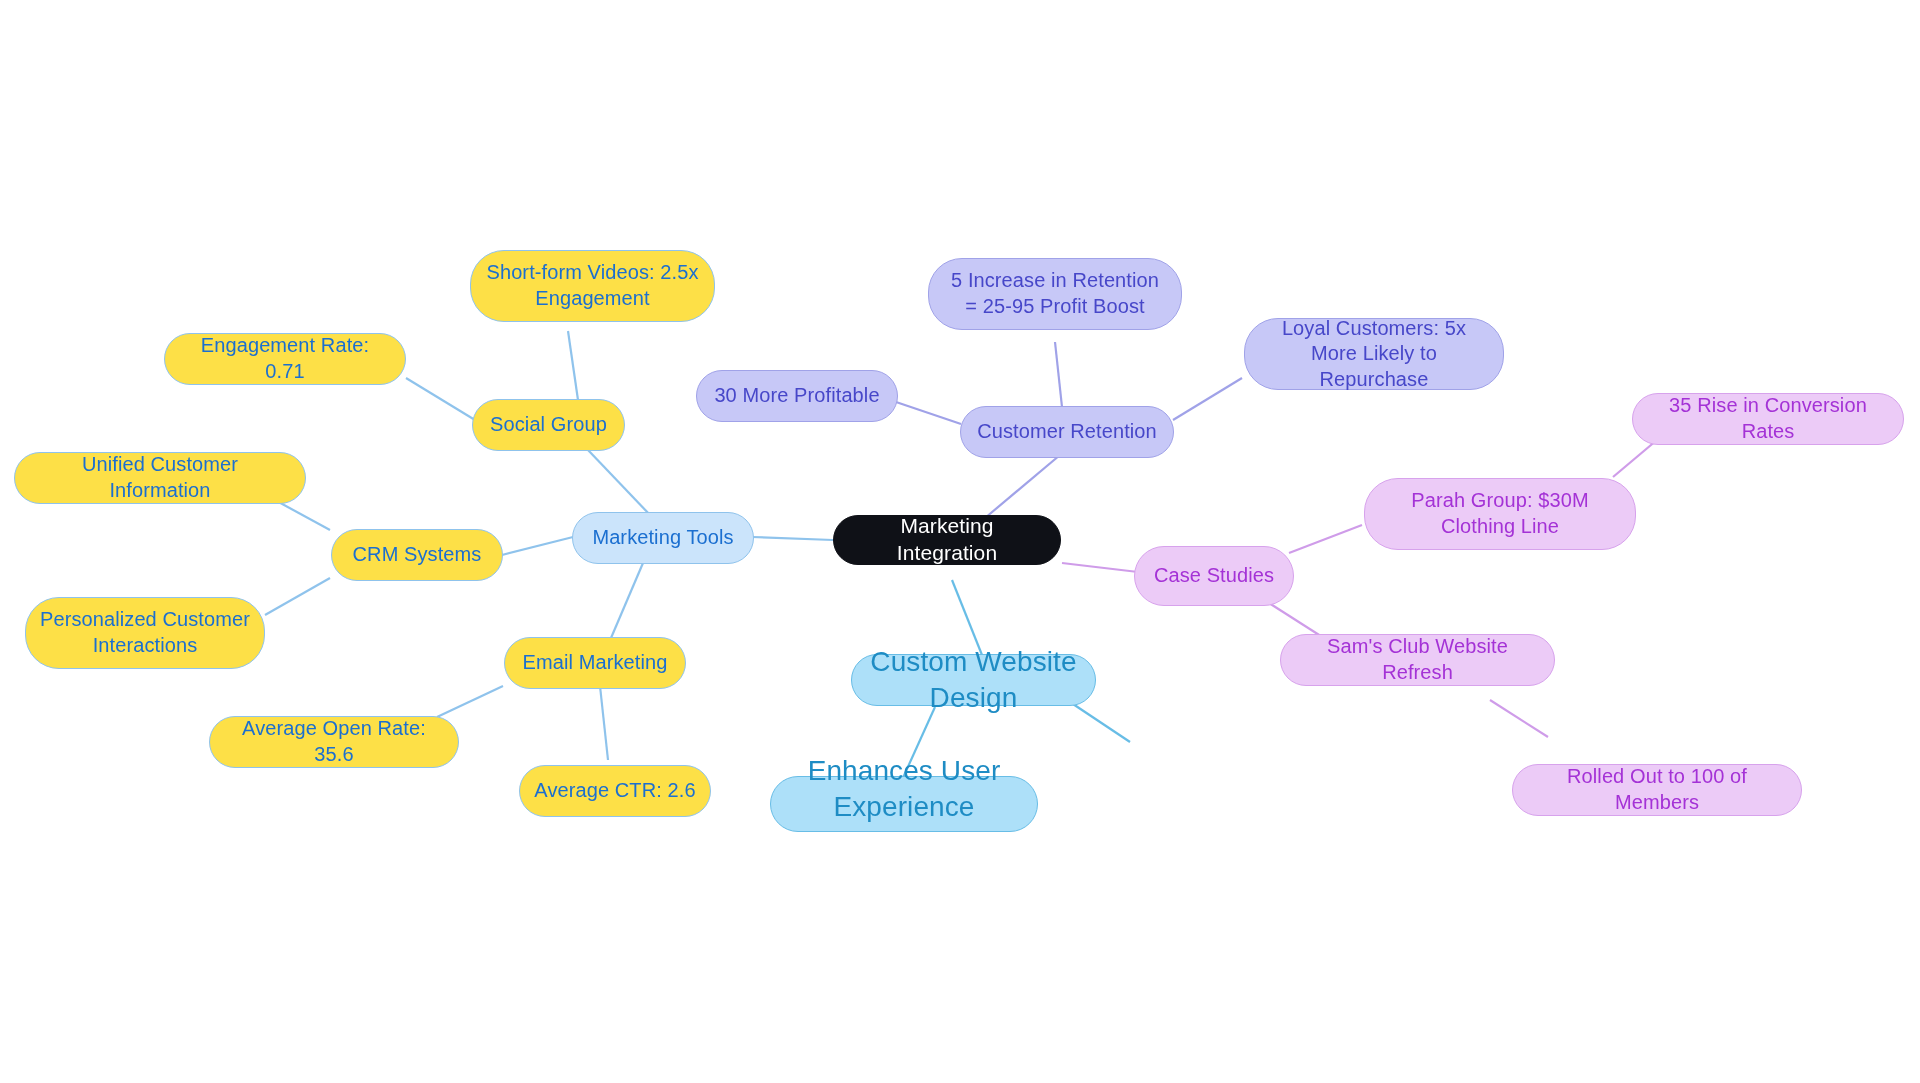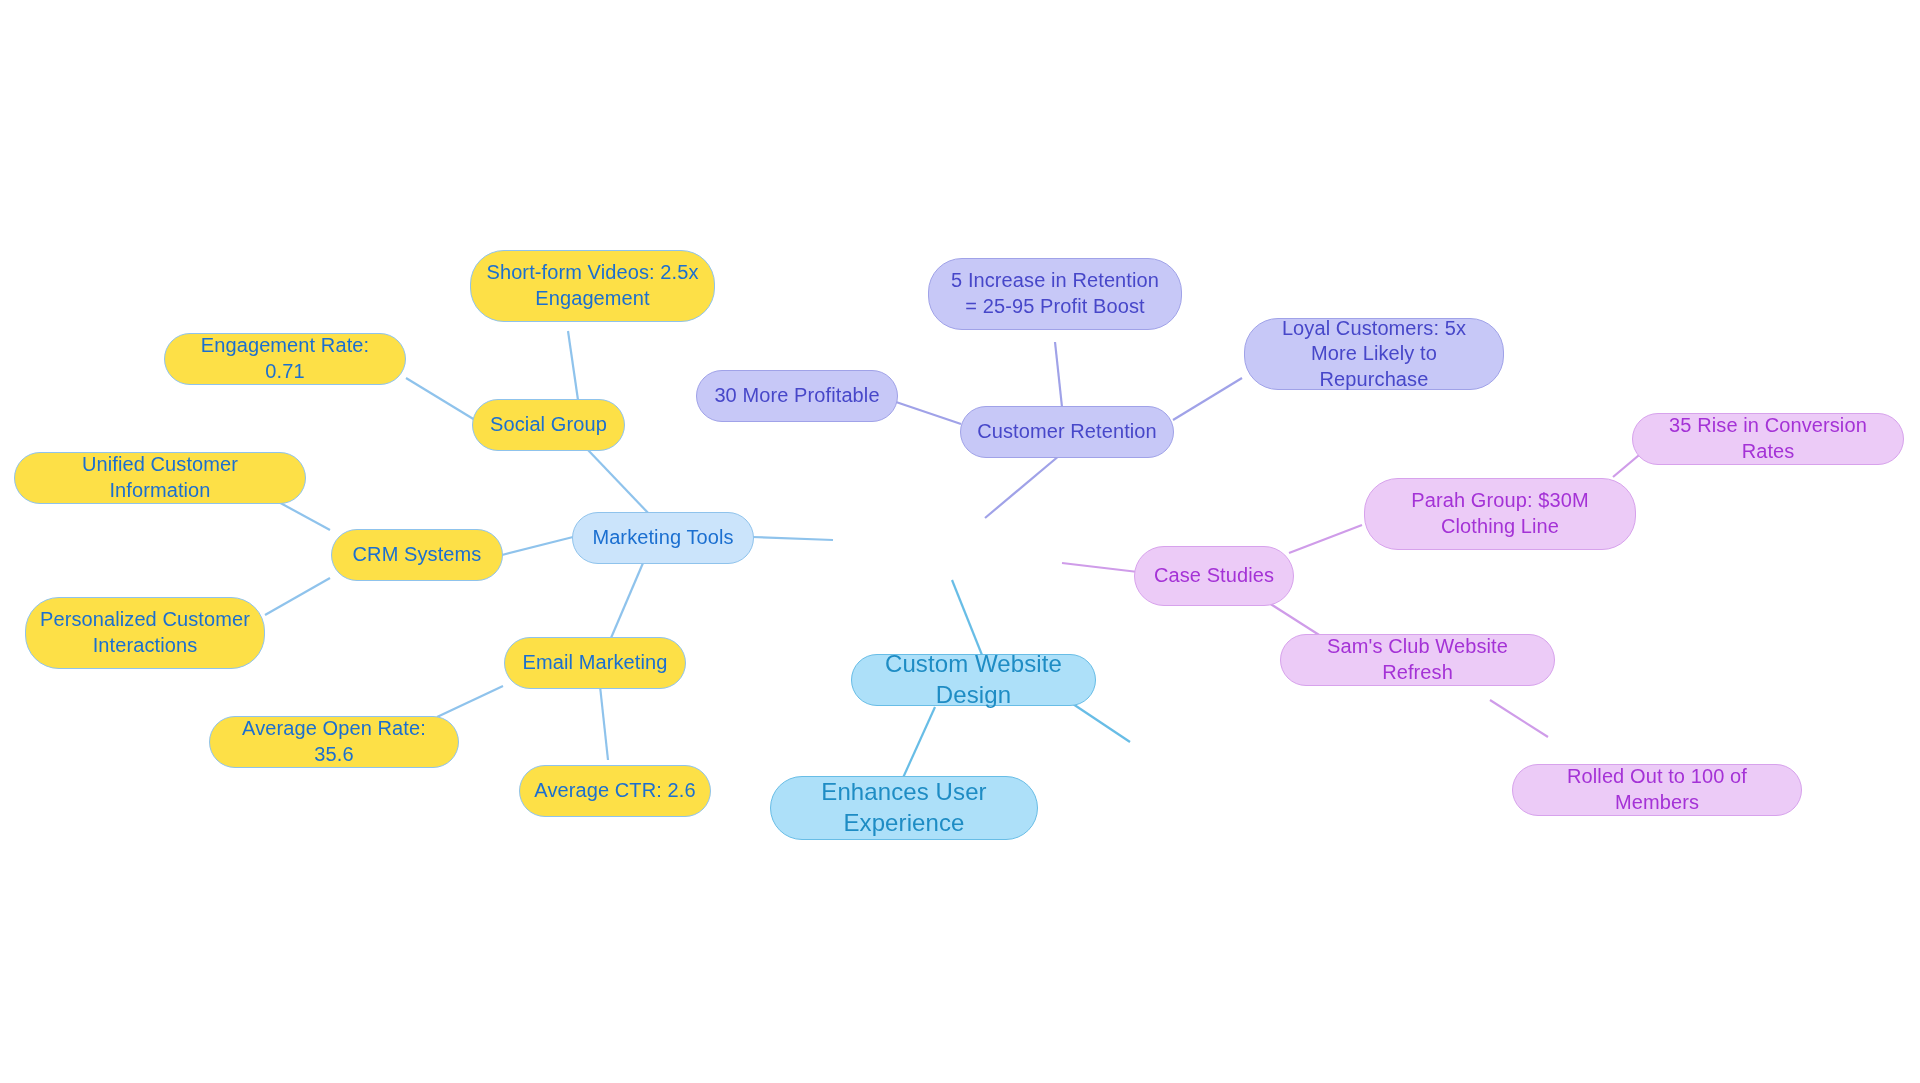--- a/index.html
+++ b/index.html
@@ -48,21 +48,21 @@
 
   
   .n-pink{
     background:#eccbf7;border-color:#d7a2ec;color:#a432d6;
     font-size:20px;
   }
 
   
   .n-sky{
     background:#ade0f9;border-color:#68bde6;color:#1e8cc4;
-    font-size:24px;
+    font-size:28px;
   }
 </style>
 </head>
 <body>
 
 <div id="canvas">
 
   <svg id="edges" viewBox="0 0 1920 1083" xmlns="http://www.w3.org/2000/svg">
 
     <path d="M 833 540 L 752 537" stroke="#8fc3ec" stroke-width="2.2" fill="none"></path>
@@ -89,20 +89,23 @@
 
     <path d="M 1289 553 L 1362 525" stroke="#cf9ce9" stroke-width="2.2" fill="none"></path>
     <path d="M 1258 596 L 1327 640" stroke="#cf9ce9" stroke-width="2.2" fill="none"></path>
     <path d="M 1613 477 L 1670 429" stroke="#cf9ce9" stroke-width="2.2" fill="none"></path>
     <path d="M 1490 700 L 1548 737" stroke="#cf9ce9" stroke-width="2.2" fill="none"></path>
 
     <path d="M 935 707 L 902 780" stroke="#68bde6" stroke-width="2.2" fill="none"></path>
     <path d="M 1067 700 L 1130 742" stroke="#68bde6" stroke-width="2.2" fill="none"></path>
   </svg>
 
+  <div class="node n-root" style="left:833px;top:515px;width:228px;height:50px;">
+    <span>Marketing Integration</span>
+  </div>
 
   <div class="node n-blue-main" style="left:572px;top:512px;width:182px;height:52px;">
     <span>Marketing Tools</span>
   </div>
 
   <div class="node n-blue" style="left:472px;top:399px;width:153px;height:52px;">
     <span>Social Group</span>
   </div>
 
   <div class="node n-blue" style="left:470px;top:250px;width:245px;height:72px;">
@@ -154,34 +157,34 @@
   </div>
 
   <div class="node n-pink" style="left:1134px;top:546px;width:160px;height:60px;">
     <span>Case Studies</span>
   </div>
 
   <div class="node n-pink" style="left:1364px;top:478px;width:272px;height:72px;">
     <span>Parah Group: $30M Clothing Line</span>
   </div>
 
-  <div class="node n-pink" style="left:1632px;top:393px;width:272px;height:52px;margin-top:20px;">
+  <div class="node n-pink" style="left:1632px;top:393px;width:272px;height:52px;">
     <span>35 Rise in Conversion Rates</span>
   </div>
 
   <div class="node n-pink" style="left:1280px;top:634px;width:275px;height:52px;">
     <span>Sam's Club Website Refresh</span>
   </div>
 
   <div class="node n-pink" style="left:1512px;top:720px;width:290px;height:52px;margin-top:44px;">
     <span>Rolled Out to 100 of Members</span>
   </div>
 
   <div class="node n-sky" style="left:851px;top:654px;width:245px;height:52px;">
     <span>Custom Website Design</span>
   </div>
 
-  <div class="node n-sky" style="left:770px;top:776px;width:268px;height:64px;">
+  <div class="node n-sky" style="left:770px;top:776px;width:268px;height:56px;align-items:flex-end;">
     <span>Enhances User Experience</span>
   </div>
 
 
 </div>
 
 </body></html>

